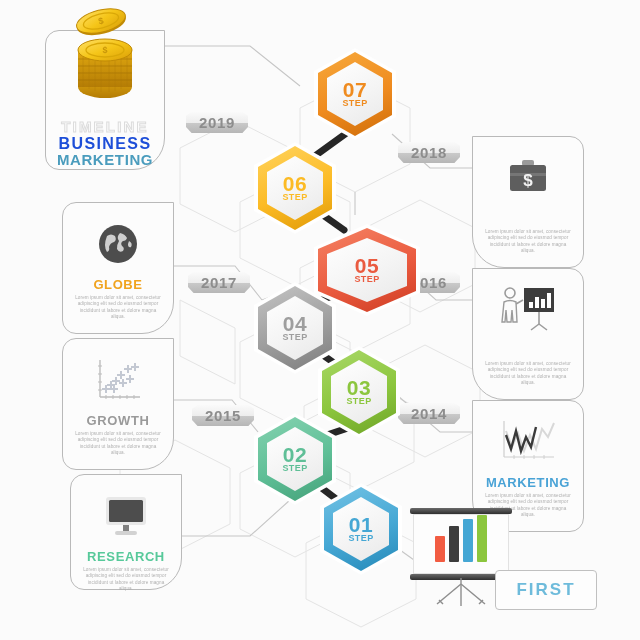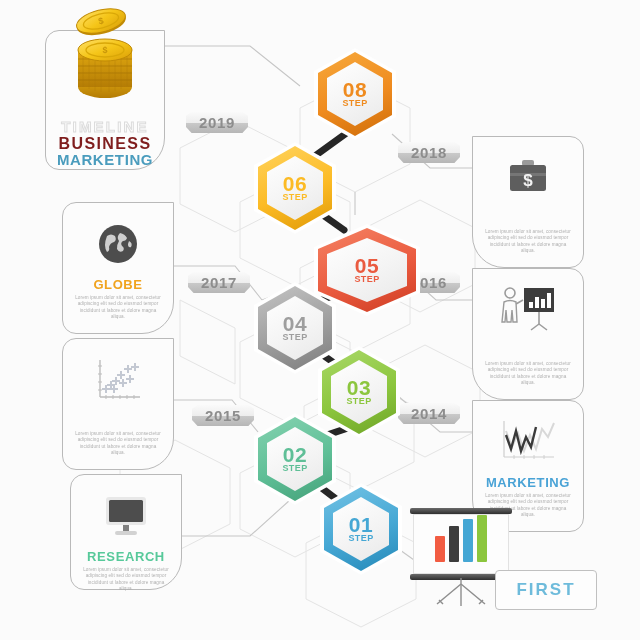--- a/index.html
+++ b/index.html
@@ -202,21 +202,21 @@
               <line x1="64" y1="48" x2="64" y2="83"></line>
           </g>
           <ellipse cx="42" cy="47" rx="27" ry="11" fill="url(#coinTop)" stroke="#c08a05" stroke-width="1"></ellipse>
           <ellipse cx="42" cy="47" rx="19" ry="7" fill="none" stroke="#d9a707" stroke-width="1.3"></ellipse>
           <text x="42" y="50" font-size="9" font-weight="bold" fill="#c8960a" text-anchor="middle" font-family="'Liberation Sans',sans-serif">$</text>
         </g>
       </svg>
     </div>
     <div id="brand-text">
       <div class="t-timeline">TIMELINE</div>
-      <div class="t-business" style="color:#7f1d1d">BUSINESS</div>
+      <div class="t-business" style="color:#1d4ed8">BUSINESS</div>
       <div class="t-marketing" style="color:#4a9cbd">MARKETING</div>
     </div>
   </div>
 
   <div class="card cut-r" style="left:62px;top:202px;width:112px;height:132px;">
     <div class="card-icon">
       <svg width="50" height="50" viewBox="0 0 50 50">
         <circle cx="25" cy="25" r="19" fill="#4d4d4d"></circle>
         <path d="M14 17 q4 -3 8 0 q2 4 -1 6 q-4 1 -5 5 q1 4 -2 5 q-4 -6 0 -16Z" fill="#cfcfcf"></path>
         <path d="M27 14 q5 1 7 5 q-1 3 -4 3 q-3 2 -1 5 q3 2 1 5 q-4 2 -6 -2 q0 -5 2 -8 q-3 -4 1 -8Z" fill="#cfcfcf"></path>
@@ -278,20 +278,21 @@
               <rect x="-1" y="-4" width="2" height="8"></rect>
               <rect x="-4" y="-1" width="8" height="2"></rect>
             </g>
           <g transform="translate(45,12)">
               <rect x="-1" y="-4" width="2" height="8"></rect>
               <rect x="-4" y="-1" width="8" height="2"></rect>
             </g>
         </g>
       </svg>
     </div>
+    <div class="card-title" style="color:#9a9a9a">GROWTH</div>
     <div class="card-body">Lorem ipsum dolor sit amet, consectetur adipiscing elit sed do eiusmod tempor incididunt ut labore et dolore magna aliqua.</div>
   </div>
 
   <div class="card cut-r" style="left:70px;top:474px;width:112px;height:116px;">
     <div class="card-icon">
       <svg width="56" height="50" viewBox="0 0 56 50">
         <rect x="8" y="6" width="40" height="28" rx="3" fill="#e8e8e8"></rect>
         <rect x="11" y="9" width="34" height="22" rx="1.5" fill="#4d4d4d"></rect>
         <rect x="25" y="34" width="6" height="7" fill="#808080"></rect>
         <rect x="17" y="40" width="22" height="4" rx="2" fill="#d2d2d2"></rect>
@@ -361,21 +362,21 @@
   <div class="year" style="left:398px;top:142px;">2018</div>
   <div class="year" style="left:188px;top:272px;">2017</div>
   <div class="year" style="left:398px;top:272px;">2016</div>
   <div class="year" style="left:192px;top:405px;">2015</div>
   <div class="year" style="left:398px;top:403px;">2014</div>
 
   <div class="hex" style="left:318px;top:52px;">
     <div class="halo"></div>
     <div class="outer" style="background:linear-gradient(160deg,#f7a93c,#ef8b1f 55%,#cf6d09);"></div>
     <div class="inner">
-      <div class="num" style="color:#ef8b1f">08</div>
+      <div class="num" style="color:#ef8b1f">07</div>
       <div class="stp" style="color:#ef8b1f">STEP</div>
     </div>
   </div>
 
   <div class="hex" style="left:258px;top:146px;">
     <div class="halo"></div>
     <div class="outer" style="background:linear-gradient(160deg,#ffd35e,#fcbb25 55%,#e09a07);"></div>
     <div class="inner">
       <div class="num" style="color:#fcbb25">06</div>
       <div class="stp" style="color:#fcbb25">STEP</div>

